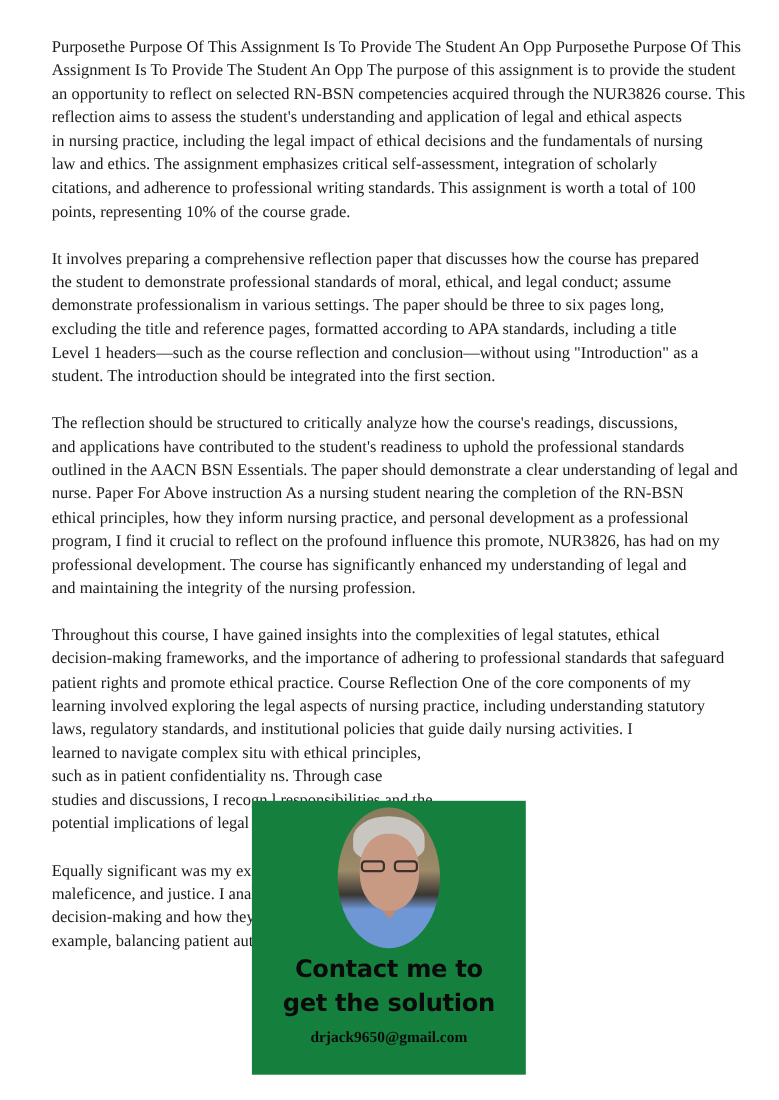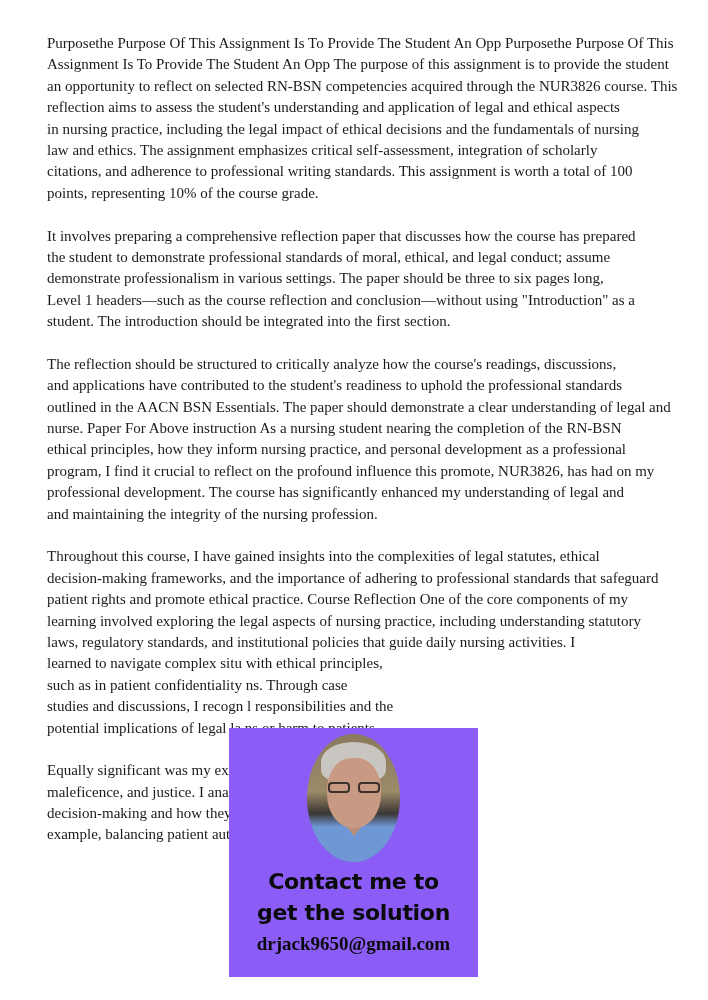--- a/index.html
+++ b/index.html
@@ -31,21 +31,21 @@
     height: 21.4px;
     white-space: nowrap;
   }
   
   .promo {
     position: absolute;
     left: 229px;
     top: 728px;
     width: 249px;
     height: 249px;
-    background: #8b5cf6;
+    background: #15803d;
   }
   .promo-photo {
     position: absolute;
     left: 78px;
     top: 6px;
     width: 93px;
     height: 128px;
     border-radius: 50%;
     overflow: hidden;
     background: linear-gradient(180deg, #8a7a5e 0%, #9c8a68 45%, #3a3632 62%, #6d92cf 72%, #5a83c6 100%);
@@ -120,21 +120,21 @@
     display: block;
   }
   .promo-email {
     position: absolute;
     left: 0;
     top: 204px;
     width: 249px;
     text-align: center;
     font-family: "Liberation Serif", "DejaVu Serif", serif;
     font-weight: bold;
-    font-size: 19px;
+    font-size: 14px;
     line-height: 24px;
     color: #0b0b0b;
   }
 </style>
 </head>
 <body>
 
 <div class="page">
 
   <div class="para">
@@ -145,20 +145,21 @@
     <span class="line">in nursing practice, including the legal impact of ethical decisions and the fundamentals of nursing</span>
     <span class="line">law and ethics. The assignment emphasizes critical self-assessment, integration of scholarly</span>
     <span class="line">citations, and adherence to professional writing standards. This assignment is worth a total of 100</span>
     <span class="line">points, representing 10% of the course grade.</span>
   </div>
 
   <div class="para">
     <span class="line">It involves preparing a comprehensive reflection paper that discusses how the course has prepared</span>
     <span class="line">the student to demonstrate professional standards of moral, ethical, and legal conduct; assume</span>
     <span class="line">demonstrate professionalism in various settings. The paper should be three to six pages long,</span>
+    <span class="line">excluding the title and reference pages, formatted according to APA standards, including a title</span>
     <span class="line">Level 1 headers—such as the course reflection and conclusion—without using "Introduction" as a</span>
     <span class="line">student. The introduction should be integrated into the first section.</span>
   </div>
 
   <div class="para">
     <span class="line">The reflection should be structured to critically analyze how the course's readings, discussions,</span>
     <span class="line">and applications have contributed to the student's readiness to uphold the professional standards</span>
     <span class="line">outlined in the AACN BSN Essentials. The paper should demonstrate a clear understanding of legal and</span>
     <span class="line">nurse. Paper For Above instruction As a nursing student nearing the completion of the RN-BSN</span>
     <span class="line">ethical principles, how they inform nursing practice, and personal development as a professional</span>

